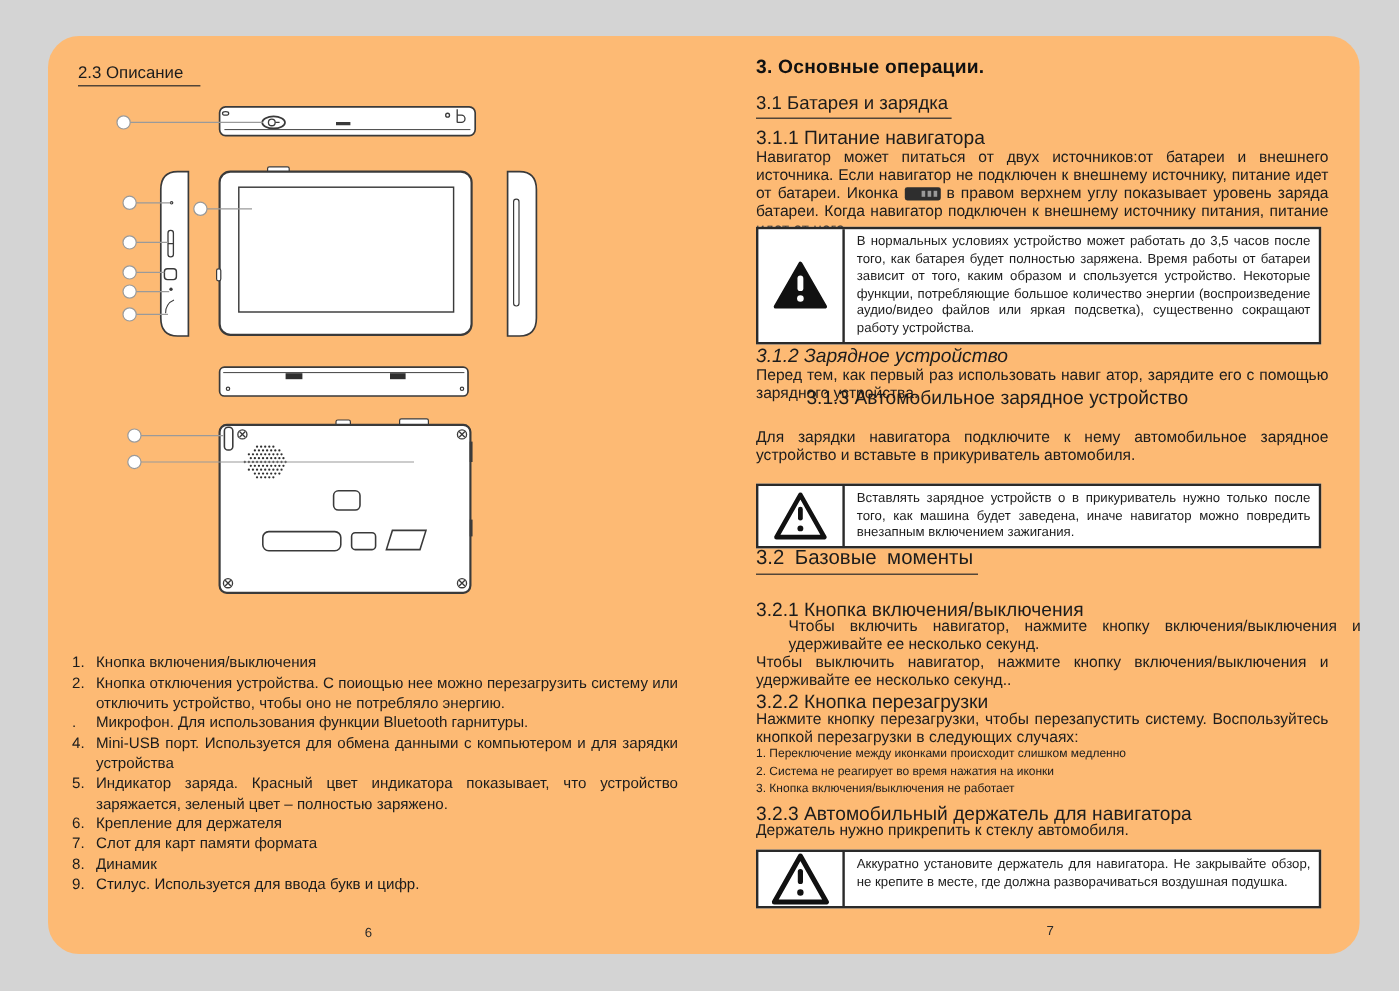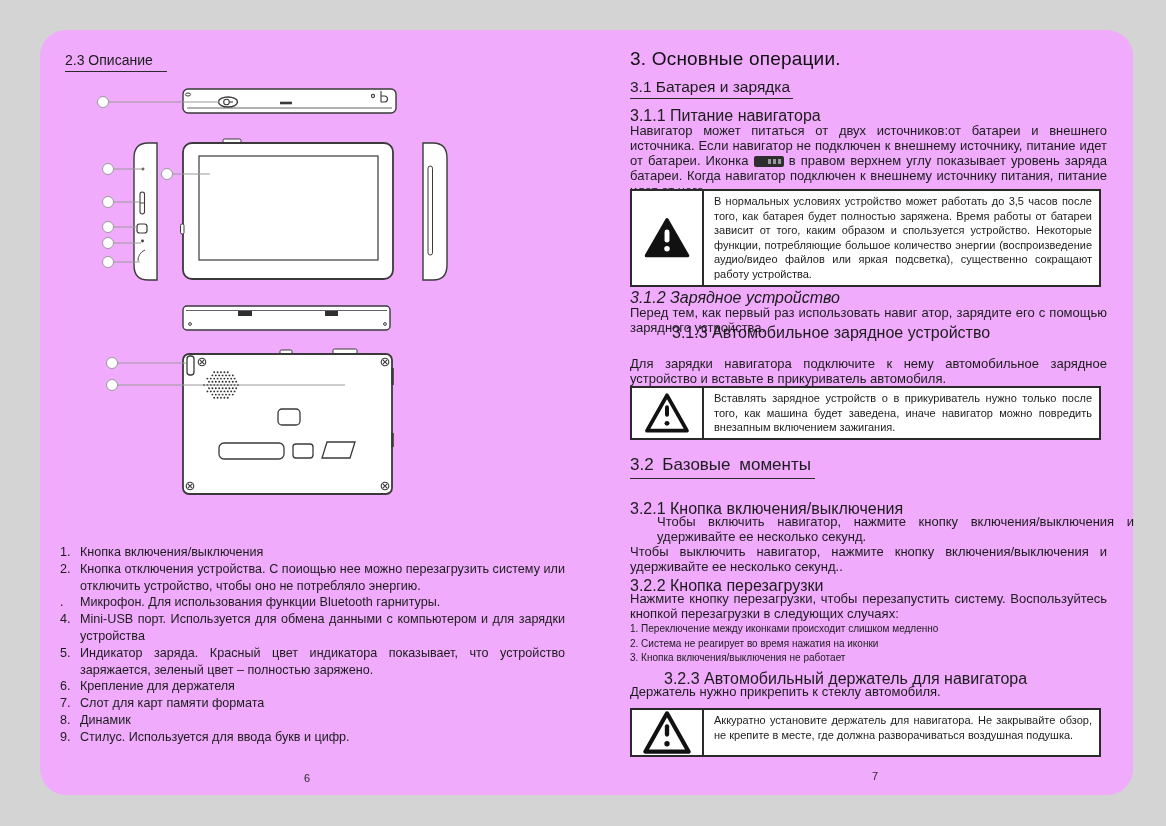--- a/index.html
+++ b/index.html
@@ -1,33 +1,33 @@
 <!DOCTYPE html>
 <html><head>
 <meta charset="utf-8">
 <style>
   * { margin:0; padding:0; box-sizing:border-box; }
   html,body { width:1166px; height:826px; overflow:hidden; }
   body { background:#d4d4d4; font-family:"Liberation Sans","DejaVu Sans",sans-serif; color:#1c1c1c; }
-  .sheet { position:absolute; left:40px; top:30px; width:1093px; height:765px; background:#f0abfc; border-radius:26px; }
+  .sheet { position:absolute; left:40px; top:30px; width:1093px; height:765px; background:#fdba74; border-radius:26px; }
 
   
   .lp-title { position:absolute; left:25px; top:22px; font-size:14px; border-bottom:1.5px solid #2a2a2a; padding:0 14px 3px 0; }
   .diagram-svg { position:absolute; left:50px; top:48px; }
   .parts-list { position:absolute; left:20px; top:514px; width:505px; font-size:12.6px; line-height:16.8px; list-style:none; }
   .parts-list li { display:flex; }
   .parts-list .num { width:20px; flex:0 0 20px; }
   .parts-list .txt { flex:1; text-align:justify; }
   .pgnum { position:absolute; font-size:11px; color:#2a2a2a; }
   .pg6 { left:264px; top:742px; }
   .pg7 { left:832px; top:740px; }
 
   
   .rp { position:absolute; left:590px; width:477px; }
-  .rp-h1 { font-size:19px; font-weight:normal; letter-spacing:.2px; color:#111; }
+  .rp-h1 { font-size:16px; font-weight:bold; letter-spacing:.2px; color:#111; }
   .rp-h2 { display:inline-block; font-size:15.5px; border-bottom:1.5px solid #2a2a2a; padding:0 3px 2px 0; }
   .rp-h2b { display:inline-block; font-size:17px; word-spacing:4px; border-bottom:1.5px solid #2a2a2a; padding:0 4px 3px 0; }
   .subhead { font-size:16px; }
   .body { font-size:13px; line-height:14.9px; }
   .jt { text-align:justify; }
   .cases div { font-size:10px; line-height:14.6px; }
 
   .warnbox { display:flex; border:2px solid #2a2a2a; background:#fff; width:471px; }
   .warnicon-cell { flex:0 0 72px; border-right:2px solid #2a2a2a; display:flex; align-items:center; justify-content:center; }
   .warntext { flex:1; padding:3px 7px 3px 10px; font-size:11px; line-height:14.6px; text-align:justify; }
@@ -280,21 +280,21 @@
     </div>
     <div class="warntext">В нормальных условиях устройство может работать до 3,5 часов после того, как  батарея будет полностью заряжена. Время работы от батареи зависит от того, каким образом и спользуется устройство. Некоторые функции, потребляющие большое количество энергии (воспроизведение аудио/видео файлов или яркая подсветка), существенно сокращают работу устройства.</div>
   </div>
 
   <div class="rp subhead" style="top:259px;font-style:italic;">3.1.2 Зарядное устройство</div>
   <p class="rp body jt" style="top:276px;">Перед тем, как первый раз использовать навиг атор, зарядите его с помощью зарядного устройства.</p>
 
   <div class="rp subhead" style="top:294px;margin-left:42px;">3.1.3 Автомобильное зарядное устройство</div>
   <p class="rp body jt" style="top:327px;">Для зарядки навигатора подключите к нему автомобильное зарядное устройство и вставьте в прикуриватель автомобиля.</p>
 
-  <div class="rp warnbox" style="top:356px;">
+  <div class="rp warnbox" style="top:373px;">
     <div class="warnicon-cell">
       <svg width="46" height="42" viewBox="0 0 60 54">
         <path d="M30,4 L56,50 L4,50 Z" fill="#fff" stroke="#111" stroke-width="5" stroke-linejoin="round"></path>
         <rect x="27.4" y="17" width="5.2" height="15" rx="2.6" fill="#111"></rect>
         <circle cx="30" cy="40.5" r="3.2" fill="#111"></circle>
       </svg>
     </div>
     <div class="warntext">Вставлять зарядное устройств о в прикуриватель нужно только после того, как машина будет заведена, иначе  навигатор можно повредить внезапным включением зажигания.</div>
   </div>
 
@@ -305,21 +305,21 @@
   <p class="rp body jt" style="top:515px;">Чтобы выключить навигатор,  нажмите кнопку  включения/выключения  и удерживайте ее несколько секунд..</p>
 
   <div class="rp subhead" style="top:547px;">3.2.2 Кнопка перезагрузки</div>
   <p class="rp body jt" style="top:562px;">Нажмите кнопку перезагрузки, чтобы перезапустить систему. Воспользуйтесь кнопкой перезагрузки в следующих случаях:</p>
   <div class="rp cases" style="top:592px;">
     <div>1. Переключение между иконками происходит слишком медленно</div>
     <div>2. Система не реагирует во время нажатия на иконки</div>
     <div>3. Кнопка включения/выключения не работает</div>
   </div>
 
-  <div class="rp subhead" style="top:640px;margin-left:34px;">3.2.3 Автомобильный держатель для навигатора</div>
+  <div class="rp subhead" style="top:640px;">3.2.3 Автомобильный держатель для навигатора</div>
   <p class="rp body jt" style="top:655px;">Держатель нужно прикрепить к стеклу автомобиля.</p>
 
   <div class="rp warnbox" style="top:678px;">
     <div class="warnicon-cell">
       <svg width="50" height="45" viewBox="0 0 60 54">
         <path d="M30,4 L56,50 L4,50 Z" fill="#fff" stroke="#111" stroke-width="5" stroke-linejoin="round"></path>
         <rect x="27.4" y="17" width="5.2" height="15" rx="2.6" fill="#111"></rect>
         <circle cx="30" cy="40.5" r="3.2" fill="#111"></circle>
       </svg>
     </div>

